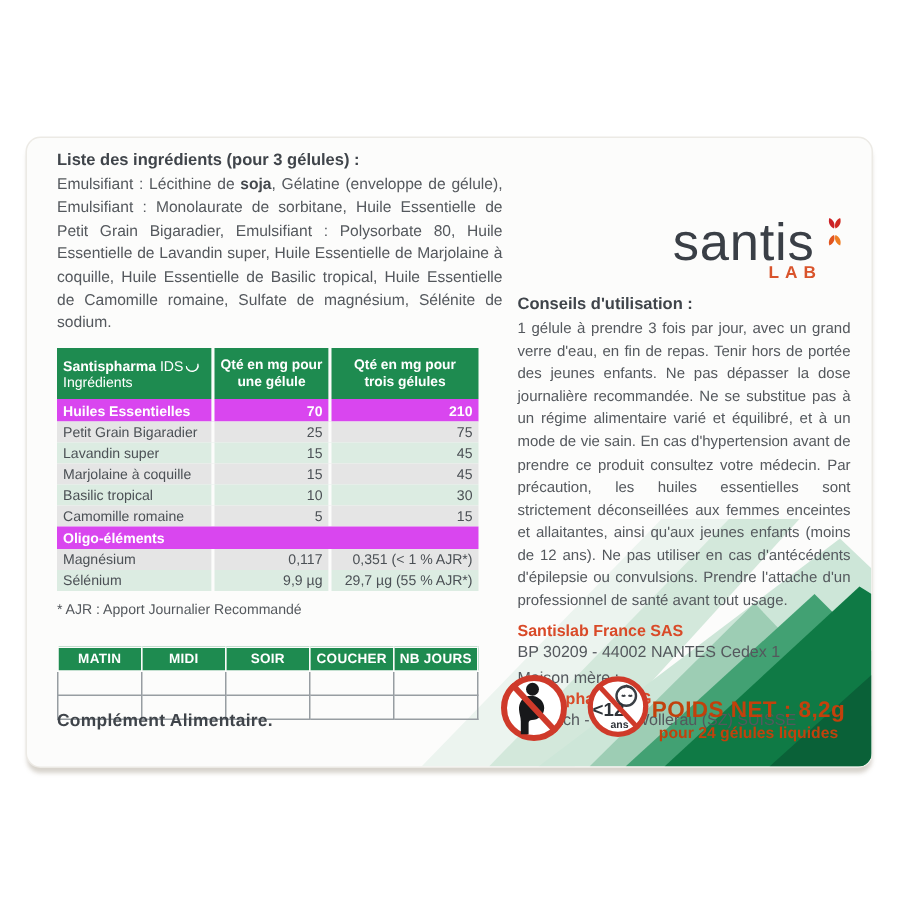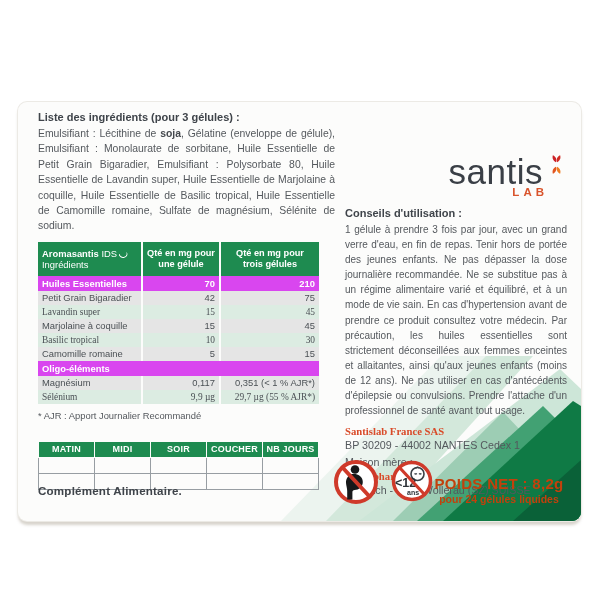--- a/index.html
+++ b/index.html
@@ -2,55 +2,55 @@
 <html><head>
 <meta charset="utf-8">
 <style>
   html,body{margin:0;padding:0;}
   body{
     width:600px;height:600px;position:relative;background:#ffffff;
     font-family:"Liberation Sans", sans-serif;
     -webkit-font-smoothing:antialiased;
   }
   .card{
-    position:absolute;left:18px;top:102px;width:563px;height:419px;
+    position:absolute;left:18px;top:92px;width:563px;height:419px;
     background:#fcfcfb;border-radius:9px;overflow:hidden;
     box-shadow:0 0 0 1px #eceae5, 0 4px 3px rgba(140,130,110,.35);
   }
   
   .left-col{position:absolute;left:20px;top:9px;width:297px;z-index:2;}
   .ing-title{font-size:11px;font-weight:bold;color:#3f444a;margin:0 0 3px 0;}
   .ing-text{font-size:10.4px;line-height:15.4px;color:#54585d;text-align:justify;}
   .ing-text b{color:#44484d;}
   table.nutri{margin-top:8px;border-collapse:separate;border-spacing:0;width:281px;table-layout:fixed;}
   .nutri td{font-size:9.4px;padding:0 4px;height:14px;color:#4b5055;overflow:hidden;white-space:nowrap;}
   .nutri tr.hdr td{background:#1e8b50;color:#fff;height:30px;line-height:11px;padding:2px 4px;vertical-align:middle;white-space:normal;}
   .nutri tr.hdr td.qty{text-align:center;font-weight:bold;font-size:9.2px;}
   .nutri tr.sec td{background:#d946ef;color:#fff;font-weight:bold;height:15px;}
   .nutri .c{text-align:right;}
   .nutri .gap{border-left:2px solid #fcfcfb;}
   .nutri tr.r0 td{background:#e5e5e5;}
-  .nutri tr.r1 td{background:#dcece2;font-family:Liberation Serif, serif;}
+  .nutri tr.r1 td{background:#dcece2;}
   .ids{font-weight:normal;}
   .ids-swoosh{display:inline-block;width:7px;height:4px;border:1.3px solid #fff;border-top:none;border-radius:0 0 7px 7px;margin-left:2px;transform:translateY(1px) rotate(-12deg);}
   .footnote{font-size:9.4px;color:#54585d;margin-top:6px;}
   table.sched{margin-top:20px;border-collapse:collapse;width:281px;table-layout:fixed;}
   .sched th{background:#1e8b50;color:#fff;font-size:9px;font-weight:bold;height:15px;border:1.5px solid #fcfcfb;letter-spacing:.2px;padding:0;}
   .sched td{border:1px solid #979da2;height:13px;background:transparent;}
   .food-supp{position:absolute;left:20px;top:382px;font-size:11.6px;font-weight:bold;color:#3f444a;letter-spacing:.2px;z-index:2;}
   
   .right-col{position:absolute;left:327px;top:6px;width:222px;z-index:3;}
   .logo-row{text-align:right;white-space:nowrap;padding-right:0;margin-top:44px;}
   .logo-word{font-size:35px;color:#3a3f46;letter-spacing:.5px;display:inline-block;vertical-align:top;line-height:40px;}
   .logo-mark{display:inline-block;vertical-align:top;margin:2px 0 0 3px;}
   .logo-lab{font-size:11.5px;color:#d9542c;letter-spacing:4px;font-weight:bold;text-align:right;margin:-6px 19px 0 0;}
   .advice-title{font-size:11px;font-weight:bold;color:#3f444a;margin:9px 0 3px;}
   .advice-text{font-size:10px;line-height:15.1px;color:#54585d;text-align:justify;}
   .company{margin-top:6px;font-size:10.7px;line-height:14.2px;color:#54585d;}
-  .company .brand{color:#d94a28;font-weight:bold;font-family:Liberation Serif, serif;}
+  .company .brand{color:#d94a28;font-weight:bold;}
   
   .mountains{position:absolute;right:0;bottom:0;width:300px;height:165px;z-index:1;}
   .picto1{position:absolute;left:314px;top:356px;z-index:4;}
   .picto2{position:absolute;left:372px;top:357px;z-index:4;}
   .weight{position:absolute;left:402px;top:373px;width:158px;text-align:center;color:#c2410c;z-index:4;}
   .weight-main{font-size:15px;font-weight:bold;letter-spacing:.3px;}
   .weight-sub{font-size:10.5px;font-weight:bold;margin-top:1px;}
 </style>
 </head>
 <body>
@@ -72,32 +72,32 @@
     <div class="ing-text"><span>Emulsifiant : Lécithine de </span><b>soja</b><span>, Gélatine (enveloppe de gélule), Emulsifiant : Monolaurate de sorbitane, Huile Essentielle de Petit Grain Bigaradier, Emulsifiant : Polysorbate 80, Huile Essentielle de Lavandin super, Huile Essentielle de Marjolaine à coquille, Huile Essentielle de Basilic tropical, Huile Essentielle de Camomille romaine, Sulfate de magnésium, Sélénite de sodium.</span></div>
 
     <table class="nutri">
       <colgroup>
           <col style="width:103px">
           <col style="width:78px">
           <col style="width:100px">
         </colgroup>
       <tbody>
           <tr class="hdr">
-        <td><b>Aromasantis</b> <span class="ids">IDS</span><span class="ids-swoosh"></span><br><span>Ingrédients</span></td>
+        <td><b>Santispharma</b> <span class="ids">IDS</span><span class="ids-swoosh"></span><br><span>Ingrédients</span></td>
         <td class="qty gap">Qté en mg pour une gélule</td>
         <td class="qty gap">Qté en mg pour trois gélules</td>
       </tr>
       <tr class="sec">
         <td>Huiles Essentielles</td>
         <td class="c gap">70</td>
         <td class="c gap">210</td>
       </tr>
       <tr class="r0">
         <td>Petit Grain Bigaradier</td>
-            <td class="c gap">42</td>
+            <td class="c gap">25</td>
             <td class="c gap">75</td>
       </tr>
       <tr class="r1">
         <td>Lavandin super</td>
             <td class="c gap">15</td>
             <td class="c gap">45</td>
       </tr>
       <tr class="r0">
         <td>Marjolaine à coquille</td>
             <td class="c gap">15</td>

